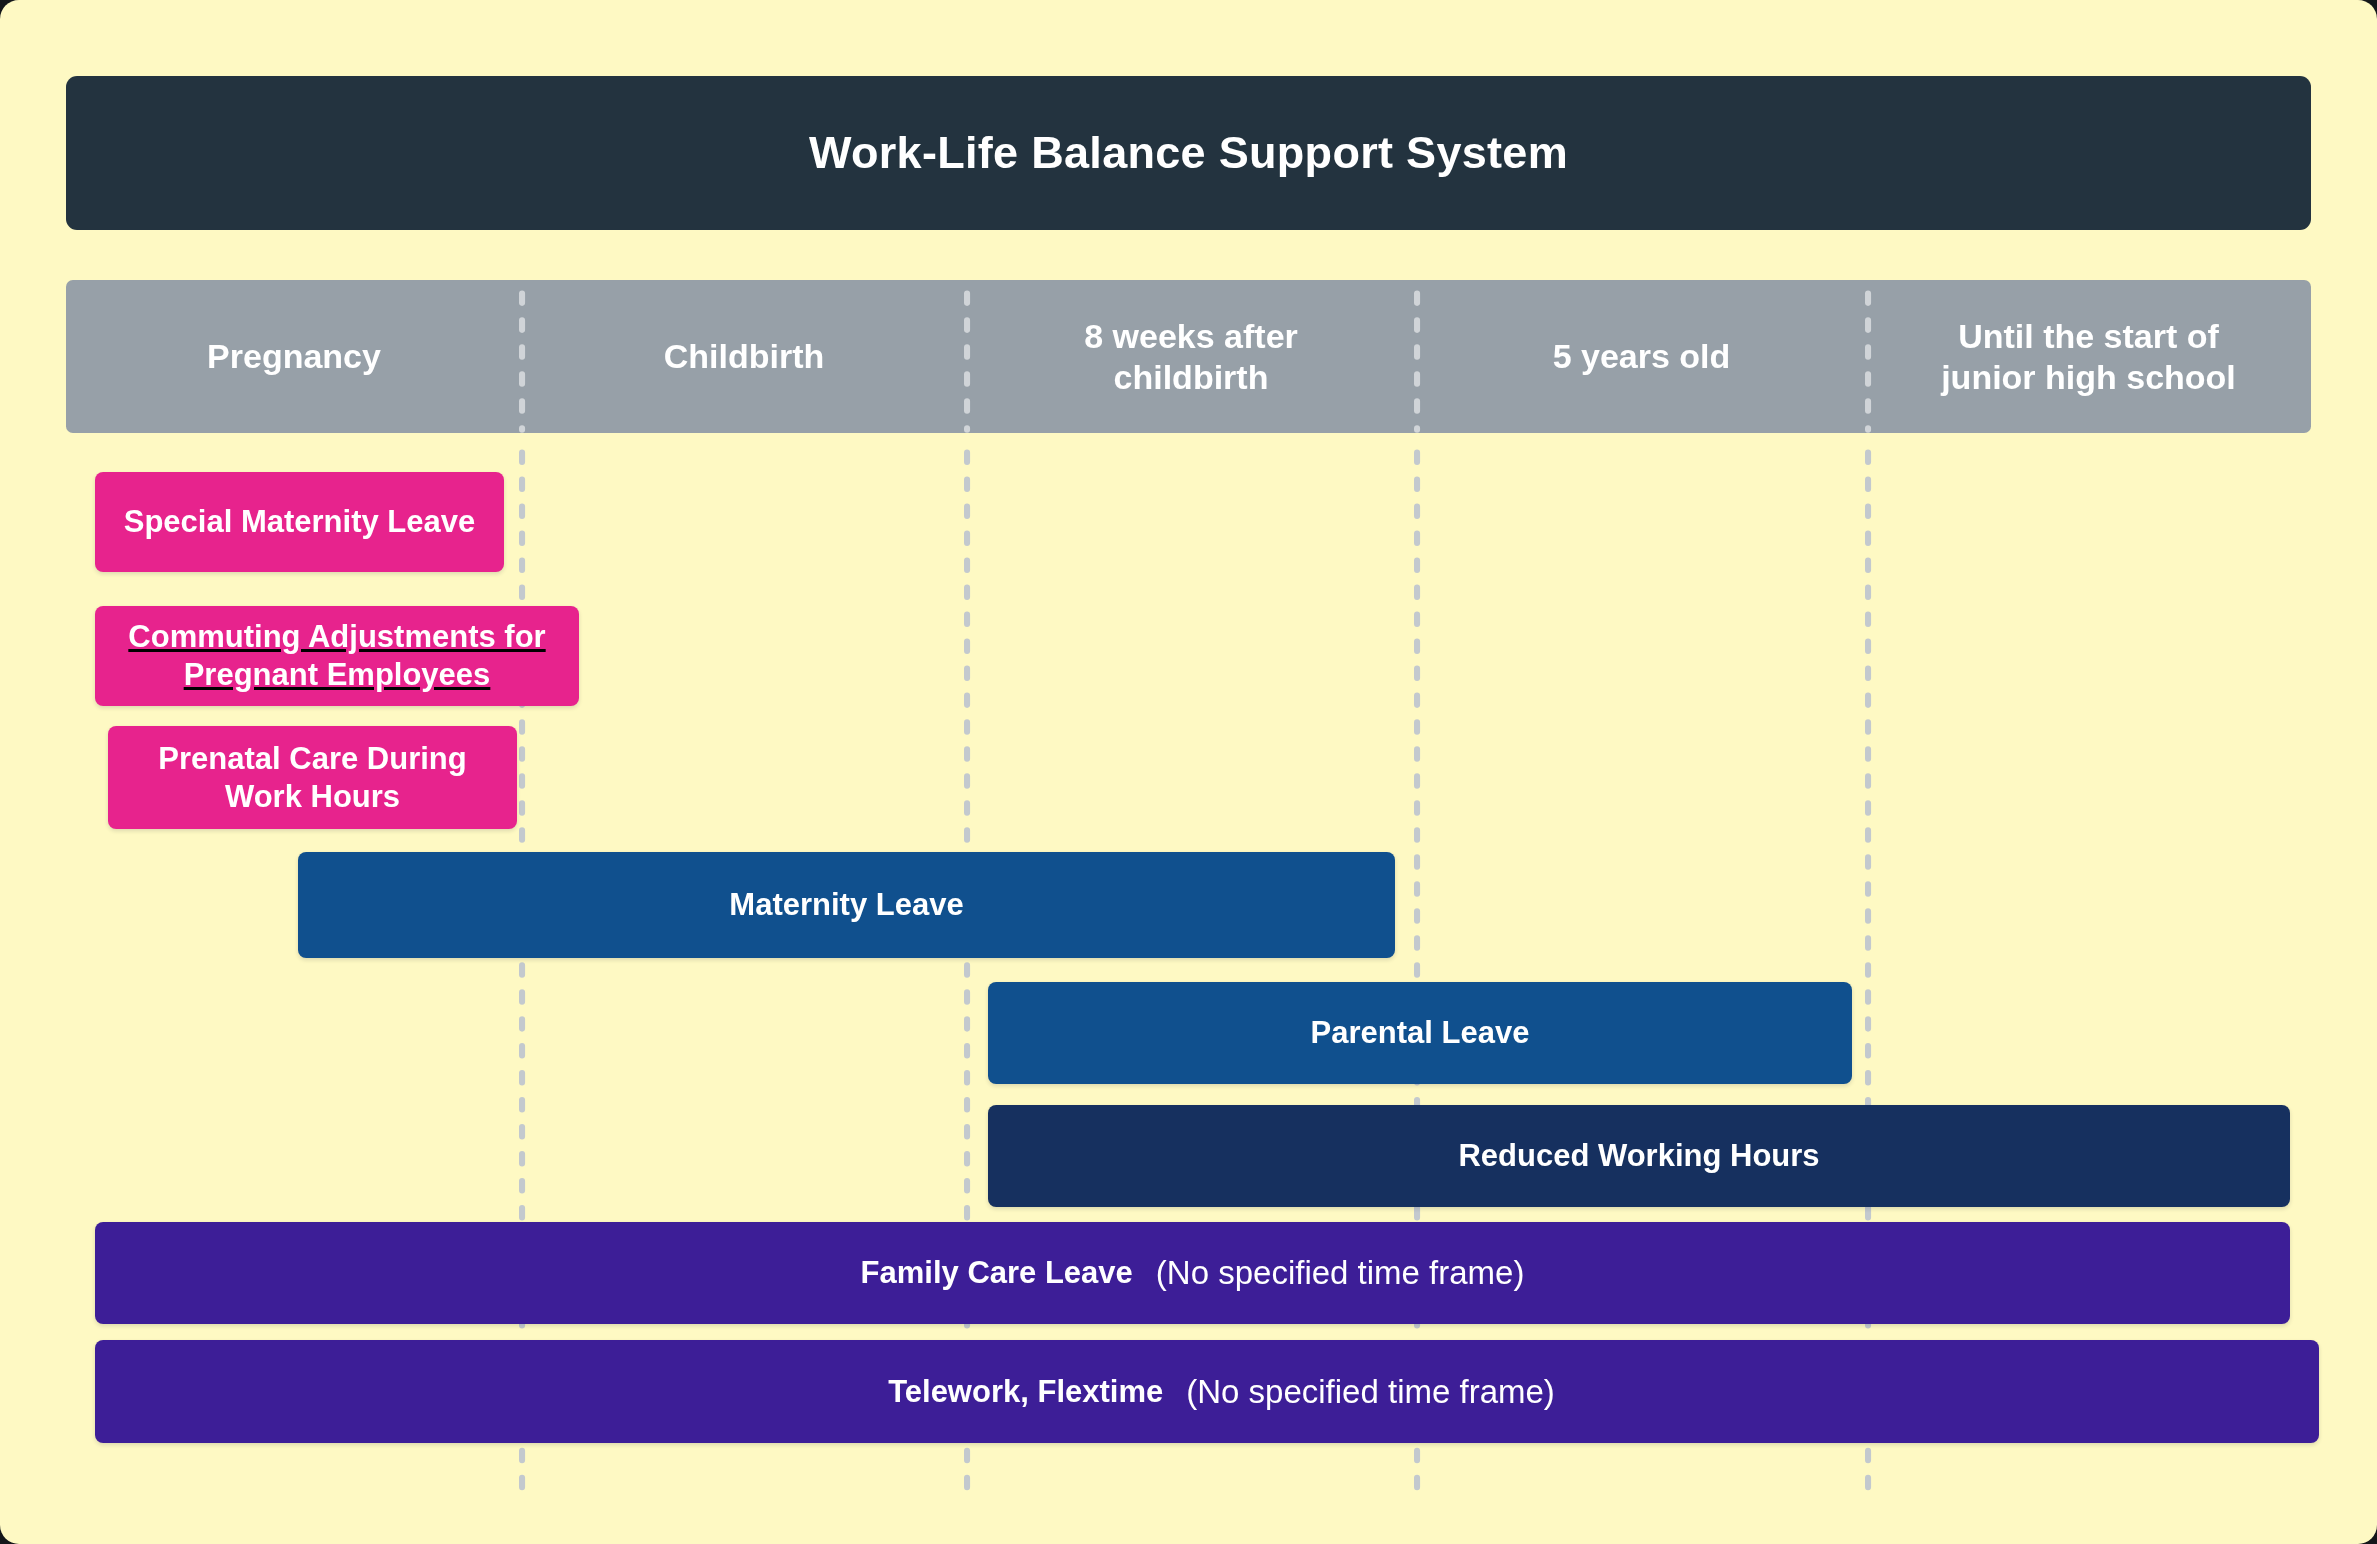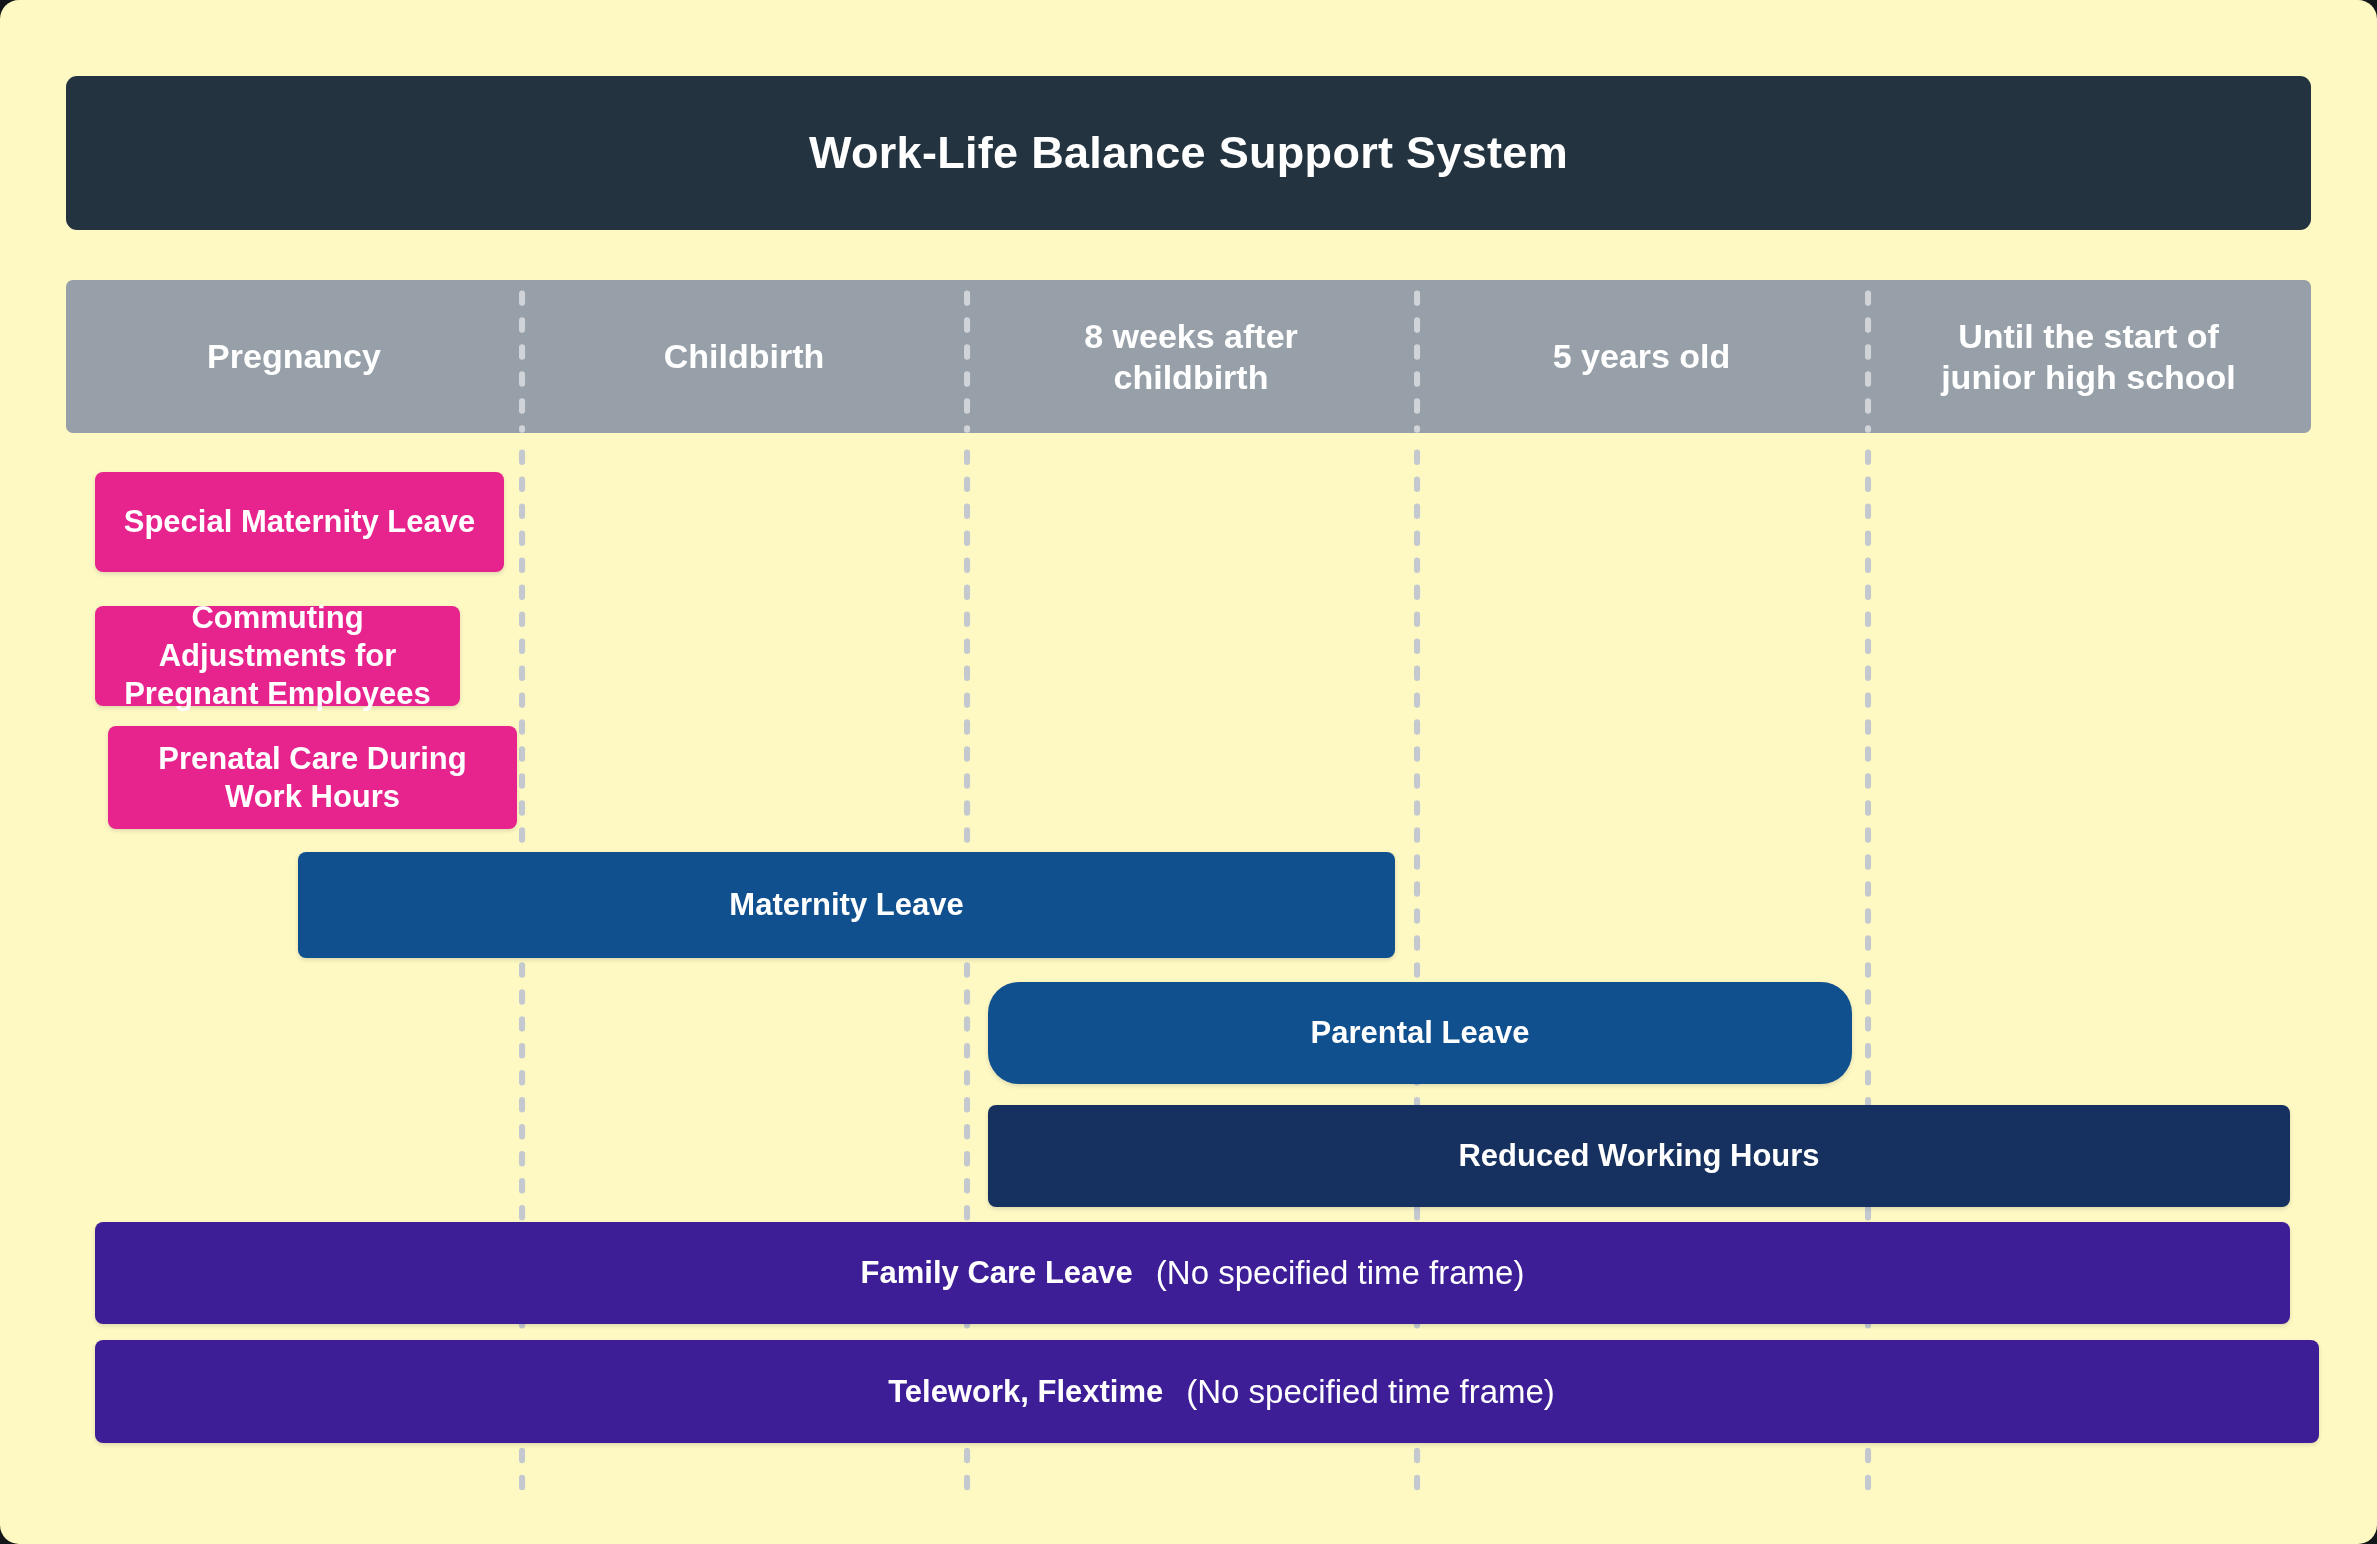--- a/index.html
+++ b/index.html
@@ -58,24 +58,24 @@
   .bar .bar-note {
     color: #fff; font-size: 33px; font-weight: 400; margin-left: 9.5px;
     padding-right: 13.5px;
   }
   .pink  { background: #E7238D; }
   .blue  { background: #10508E; }
   .navy  { background: #16305F; }
   .purple{ background: #3D1E97; }
 
   .b-special   { left: 95px;  top: 472px;  width: 409px;  height: 100px; }
-  .b-commute   { left: 95px;  top: 606px;  width: 365px;  height: 100px; }
+  .b-commute   { left: 95px;  top: 606px;  width: 484px;  height: 100px; text-decoration: underline; }
   .b-prenatal  { left: 108px;  top: 726px; width: 409px;  height: 103px; }
   .b-maternity { left: 298px;  top: 852px; width: 1097px; height: 106px; }
-  .b-parental  { left: 988px; top: 982px; width: 864px; height: 102px; border-radius: 31px; }
+  .b-parental  { left: 988px; top: 982px; width: 864px; height: 102px; }
   .b-reduced   { left: 988px; top: 1105px; width: 1302px; height: 102px; }
   .b-family    { left: 95px;  top: 1222px; width: 2195px; height: 102px; }
   .b-telework  { left: 95px;  top: 1340px; width: 2195px; height: 103px; padding-left: 29px; }
 </style>
 </head>
 <body>
 
 <div class="page">
 
   <header class="title-bar">

